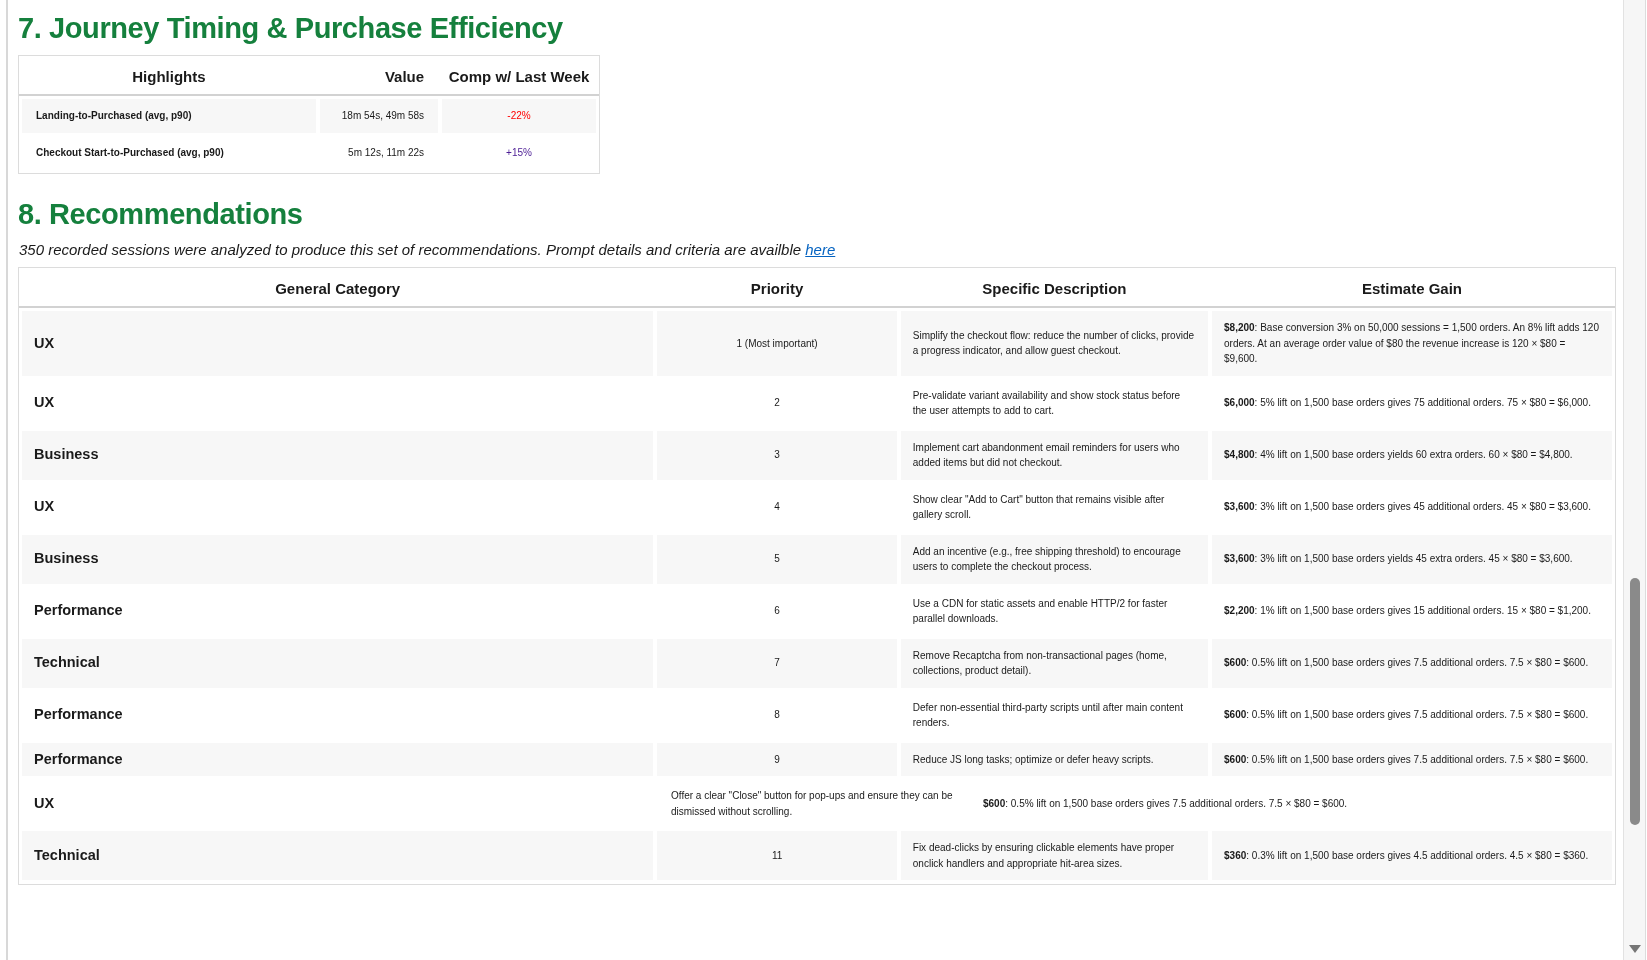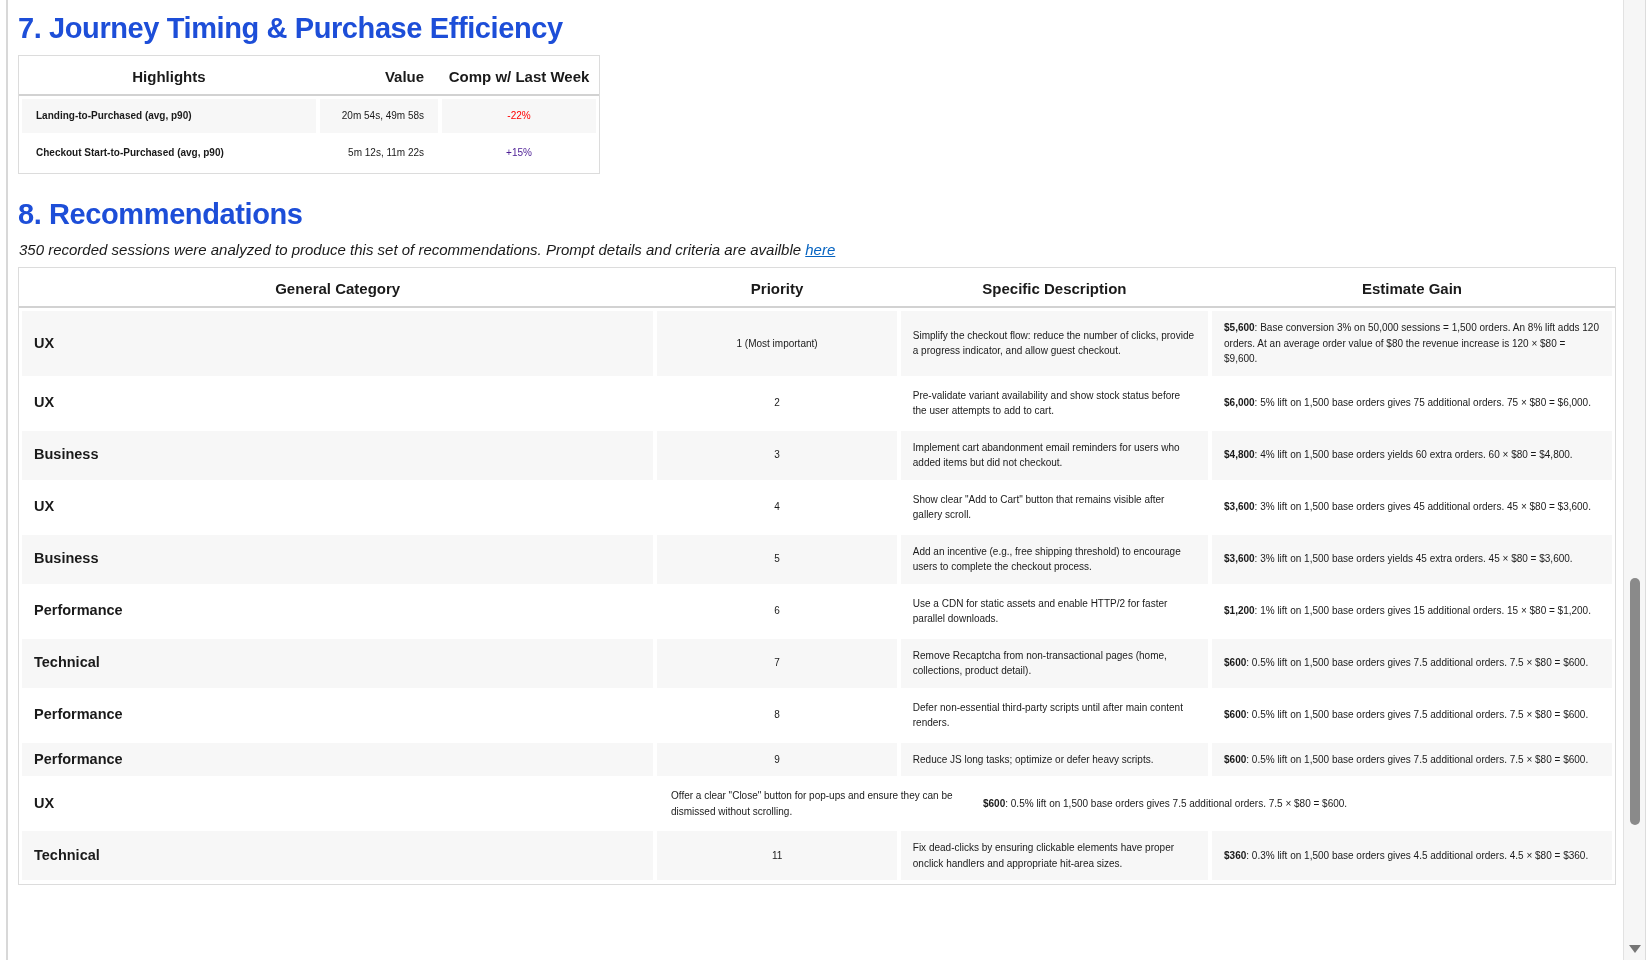--- a/index.html
+++ b/index.html
@@ -3,21 +3,21 @@
 <meta charset="utf-8">
 <style>
   * { margin: 0; padding: 0; box-sizing: border-box; }
   html, body { width: 1647px; height: 960px; overflow: hidden; background: #ffffff;
     font-family: "Liberation Sans", "DejaVu Sans", sans-serif; color: #1a1a1a; }
 
   .left-edge { position: absolute; left: 6px; top: 0; bottom: 0; width: 2px; background: #d8d8d8; }
 
   .content { position: absolute; left: 18px; top: 12px; width: 1600px; }
 
-  h1.section { font-size: 29px; font-weight: 700; color: #1d4ed8; letter-spacing: -0.4px; margin: 0 0 10px 0; }
+  h1.section { font-size: 29px; font-weight: 700; color: #15803d; letter-spacing: -0.4px; margin: 0 0 10px 0; }
 
   
   .tbl { border: 1px solid #dcdcdc; background: #ffffff; }
   .t-head { display: flex; gap: 4px; padding: 3px 3px 0 3px; border-bottom: 2px solid #d2d2d2; }
   .t-head .hcell { background: #ffffff; font-weight: 700; font-size: 15px; padding: 9px 12px; }
   .t-body { padding: 0 0 1px 0; }
   .row { display: flex; gap: 4px; margin: 3px; }
   .cell { display: flex; align-items: center; padding: 9px 12px; font-size: 10px; line-height: 15.5px; background: #ffffff; }
   .row.odd .cell { background: #f7f7f7; }
 
@@ -70,21 +70,21 @@
   <div class="tbl journey">
     <div class="t-head">
       <div class="hcell jc1">Highlights</div>
       <div class="hcell jc2">Value</div>
       <div class="hcell jc3">Comp w/ Last Week</div>
     </div>
     <div class="t-body">
 
         <div class="row odd">
           <div class="cell jc1">Landing-to-Purchased (avg, p90)</div>
-          <div class="cell jc2">20m 54s, 49m 58s</div>
+          <div class="cell jc2">18m 54s, 49m 58s</div>
           <div class="cell jc3 down">-22%</div>
         </div>
 
         <div class="row">
           <div class="cell jc1">Checkout Start-to-Purchased (avg, p90)</div>
           <div class="cell jc2">5m 12s, 11m 22s</div>
           <div class="cell jc3 up">+15%</div>
         </div>
       </div>
   </div>
@@ -100,21 +100,21 @@
       <div class="hcell rc3">Specific Description</div>
       <div class="hcell rc4">Estimate Gain</div>
     </div>
     <div class="t-body">
 
         <div class="row odd">
           <div class="cell rc1">UX</div>
           <div class="cell rc2">1 (Most important)</div>
           <div class="cell rc3">Simplify the checkout flow: reduce the number of clicks, provide a progress indicator, and allow guest checkout.</div>
           <div class="cell rc4">
-            <div class="txt"><span class="gain-amt">$5,600</span><span>: Base conversion 3% on 50,000 sessions = 1,500 orders. An 8% lift adds 120 orders. At an average order value of $80 the revenue increase is 120 × $80 = $9,600.</span></div>
+            <div class="txt"><span class="gain-amt">$8,200</span><span>: Base conversion 3% on 50,000 sessions = 1,500 orders. An 8% lift adds 120 orders. At an average order value of $80 the revenue increase is 120 × $80 = $9,600.</span></div>
           </div>
         </div>
 
         <div class="row">
           <div class="cell rc1">UX</div>
           <div class="cell rc2">2</div>
           <div class="cell rc3">Pre-validate variant availability and show stock status before the user attempts to add to cart.</div>
           <div class="cell rc4">
             <div class="txt"><span class="gain-amt">$6,000</span><span>: 5% lift on 1,500 base orders gives 75 additional orders. 75 × $80 = $6,000.</span></div>
           </div>
@@ -145,21 +145,21 @@
           <div class="cell rc4">
             <div class="txt"><span class="gain-amt">$3,600</span><span>: 3% lift on 1,500 base orders yields 45 extra orders. 45 × $80 = $3,600.</span></div>
           </div>
         </div>
 
         <div class="row">
           <div class="cell rc1">Performance</div>
           <div class="cell rc2">6</div>
           <div class="cell rc3">Use a CDN for static assets and enable HTTP/2 for faster parallel downloads.</div>
           <div class="cell rc4">
-            <div class="txt"><span class="gain-amt">$1,200</span><span>: 1% lift on 1,500 base orders gives 15 additional orders. 15 × $80 = $1,200.</span></div>
+            <div class="txt"><span class="gain-amt">$2,200</span><span>: 1% lift on 1,500 base orders gives 15 additional orders. 15 × $80 = $1,200.</span></div>
           </div>
         </div>
 
         <div class="row odd">
           <div class="cell rc1">Technical</div>
           <div class="cell rc2">7</div>
           <div class="cell rc3">Remove Recaptcha from non-transactional pages (home, collections, product detail).</div>
           <div class="cell rc4">
             <div class="txt"><span class="gain-amt">$600</span><span>: 0.5% lift on 1,500 base orders gives 7.5 additional orders. 7.5 × $80 = $600.</span></div>
           </div>

